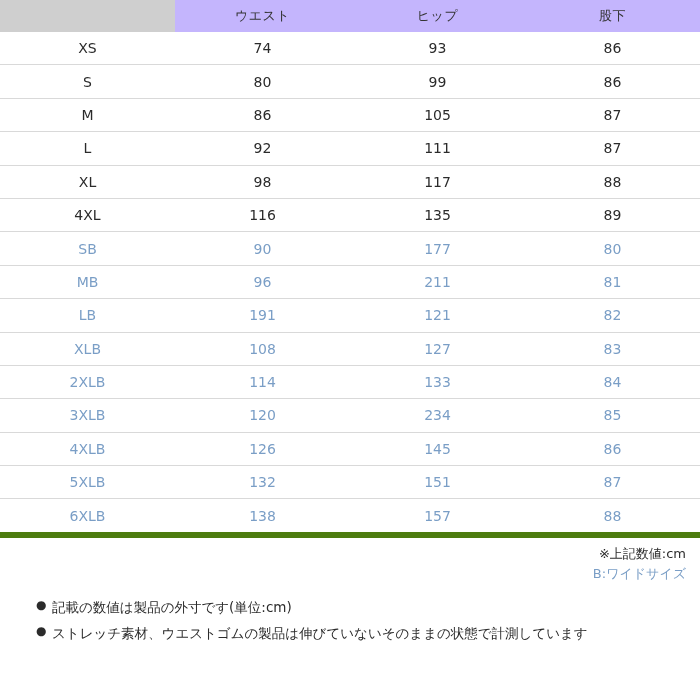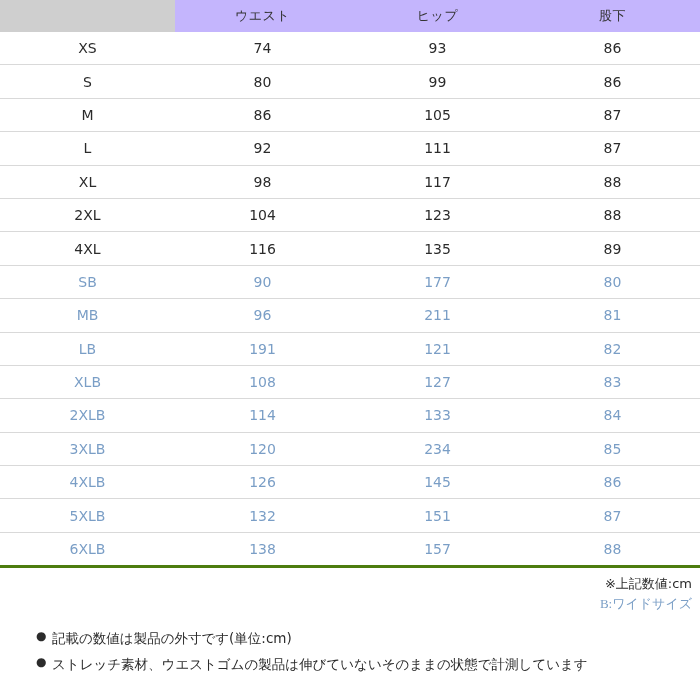--- a/index.html
+++ b/index.html
@@ -50,37 +50,36 @@
     text-align: center;
     vertical-align: middle;
     border-bottom: 1px solid #d9d9d9;
     background: #ffffff;
     color: #2b2b2b;
   }
   table.size-table tbody tr.wide td {
     color: #7a9ec6;
   }
   table.size-table tbody tr:last-child td {
-    border-bottom: 3px solid #4d7c0f;
+    border-bottom: 6px solid #4d7c0f;
   }
 
   .notes-right {
     margin-top: 6px;
     text-align: right;
-    padding-right: 8px;
+    padding-right: 14px;
     line-height: 1.55;
   }
   .notes-right .unit-note {
     font-size: 13px;
     color: #2b2b2b;
   }
   .notes-right .wide-note {
     font-size: 13px;
     color: #7a9ec6;
-    font-family: Liberation Serif, serif;
   }
 
   .footnotes {
     margin-top: 10px;
     padding-left: 36px;
     padding-right: 12px;
   }
   .footnote {
     font-size: 13.5px;
     color: #2b2b2b;
@@ -140,26 +139,20 @@
       <tr>
         <td>L</td>
         <td>92</td>
         <td>111</td>
         <td>87</td>
       </tr>
       <tr>
         <td>XL</td>
         <td>98</td>
         <td>117</td>
-        <td>88</td>
-      </tr>
-      <tr>
-        <td>2XL</td>
-        <td>104</td>
-        <td>123</td>
         <td>88</td>
       </tr>
       <tr>
         <td>4XL</td>
         <td>116</td>
         <td>135</td>
         <td>89</td>
       </tr>
       <tr class="wide">
         <td>SB</td>

